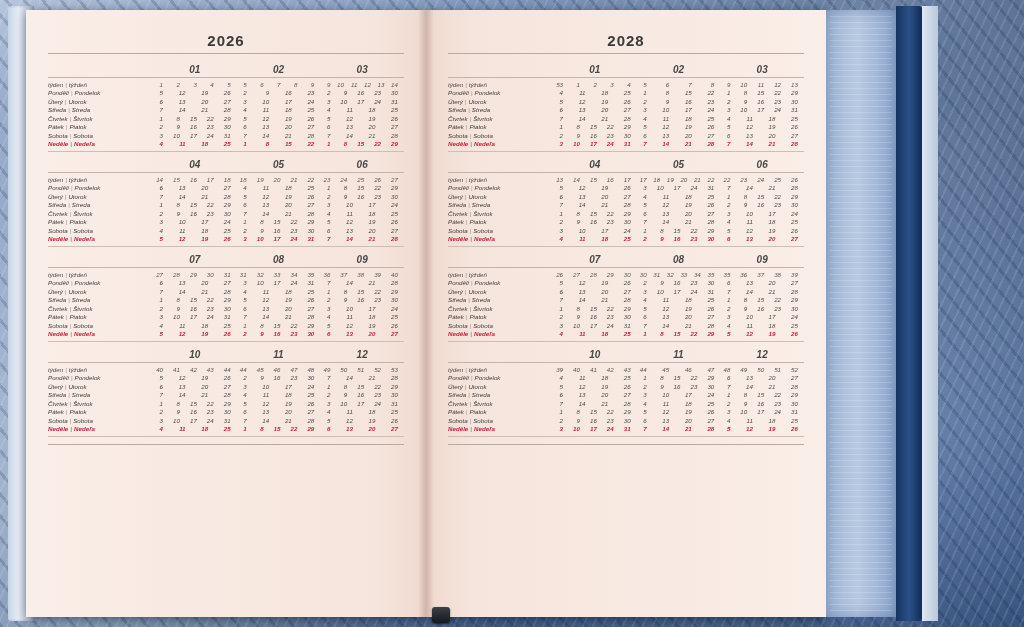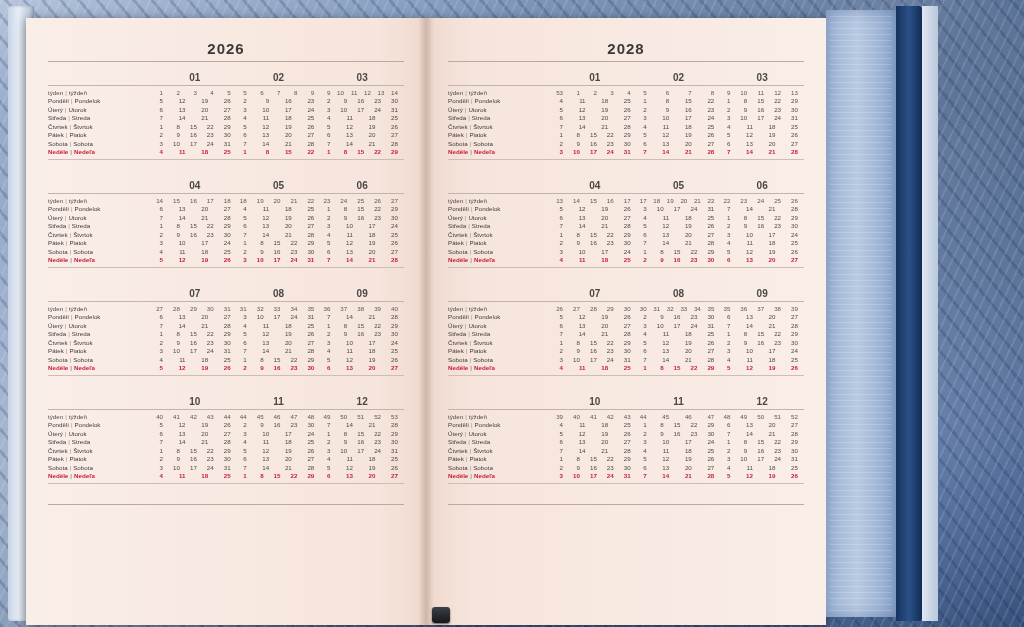--- a/index.html
+++ b/index.html
@@ -45,21 +45,21 @@
     position: absolute;
     left: 0; top: 0;
     width: 26px; height: 615px;
     background: linear-gradient(90deg, #c6d4e6, #e8eef6 40%, #aebdd3);
     border-radius: 3px 0 0 3px;
     box-shadow: inset -2px 0 3px rgba(0,0,0,0.18);
   }
   .pages {
     position: absolute;
     left: 18px;
-    top: 12px;
+    top: 4px;
     width: 800px;
     height: 607px;
     background: #f7e9e2;
     box-shadow: 0 2px 10px rgba(0,0,0,0.45);
   }
   .page {
     position: absolute;
     top: 0;
     width: 400px;
     height: 607px;
@@ -137,21 +137,22 @@
     letter-spacing: 1px;
     color: #3b3a38;
     margin-bottom: 4px;
   }
   .rule {
     height: 1px;
     background: #b9a9a0;
     margin: 3px 0 10px 0;
   }
   .qtr {
-    margin-bottom: 20px;
+    margin-bottom: 7px;
+    font-style: italic;
   }
   .qtr-head {
     display: flex;
     margin-bottom: 2px;
   }
   .qtr-head .label-col { width: 29.5%; }
   .qtr-head .mcell {
     width: 23.5%;
     text-align: center;
     font-size: 10px;

